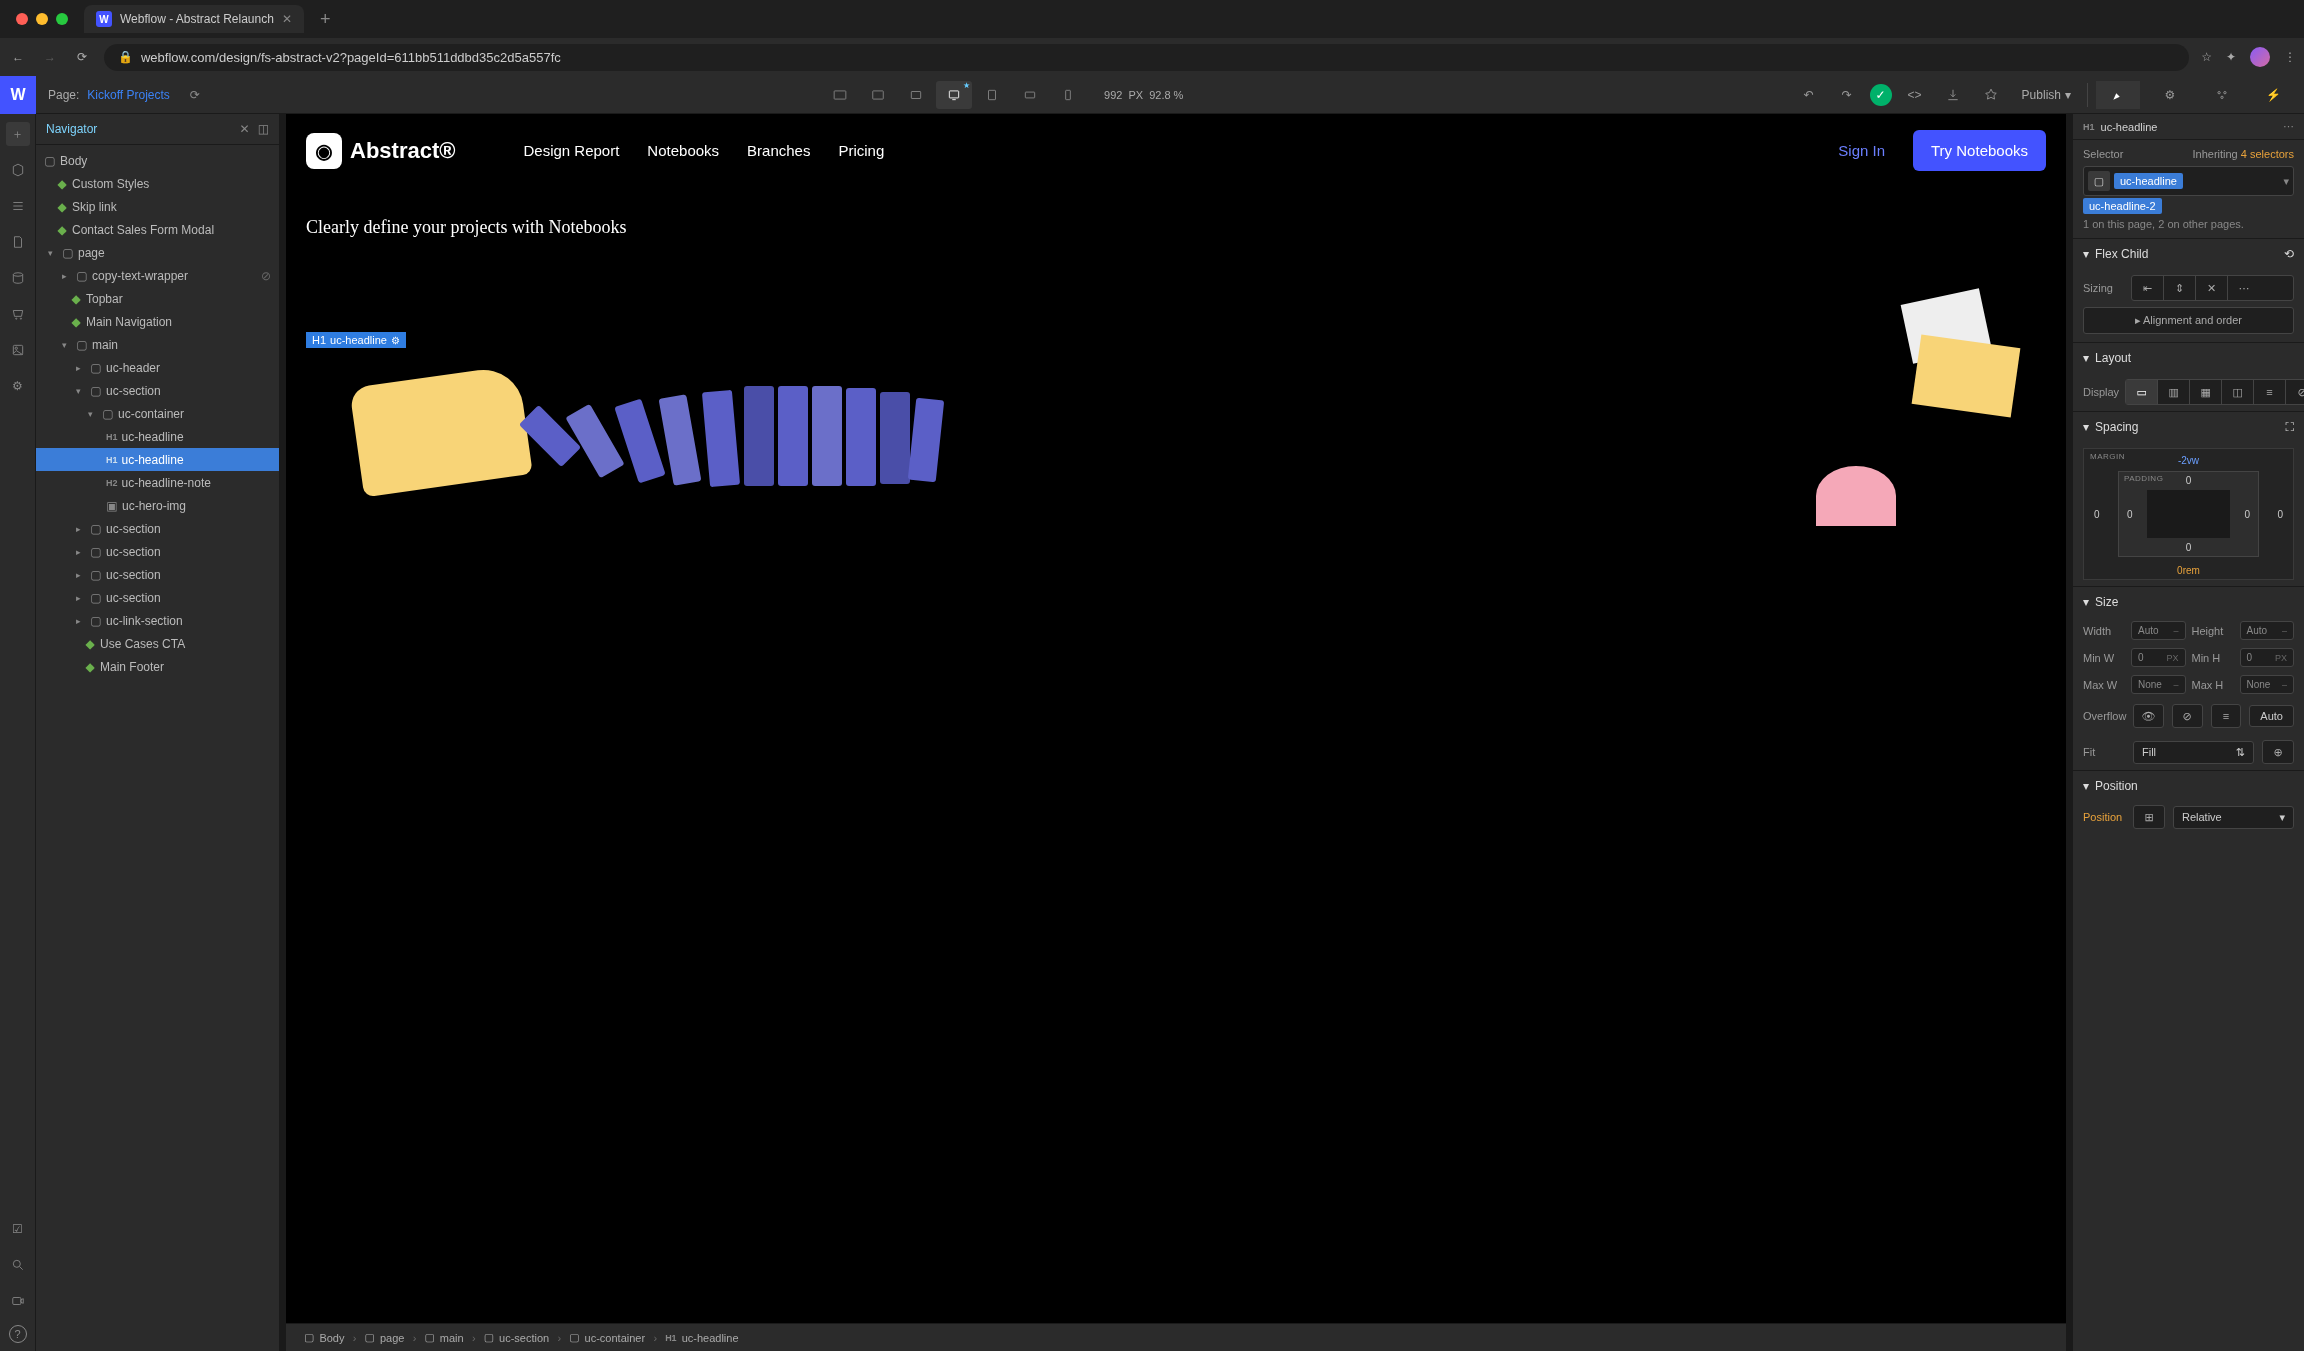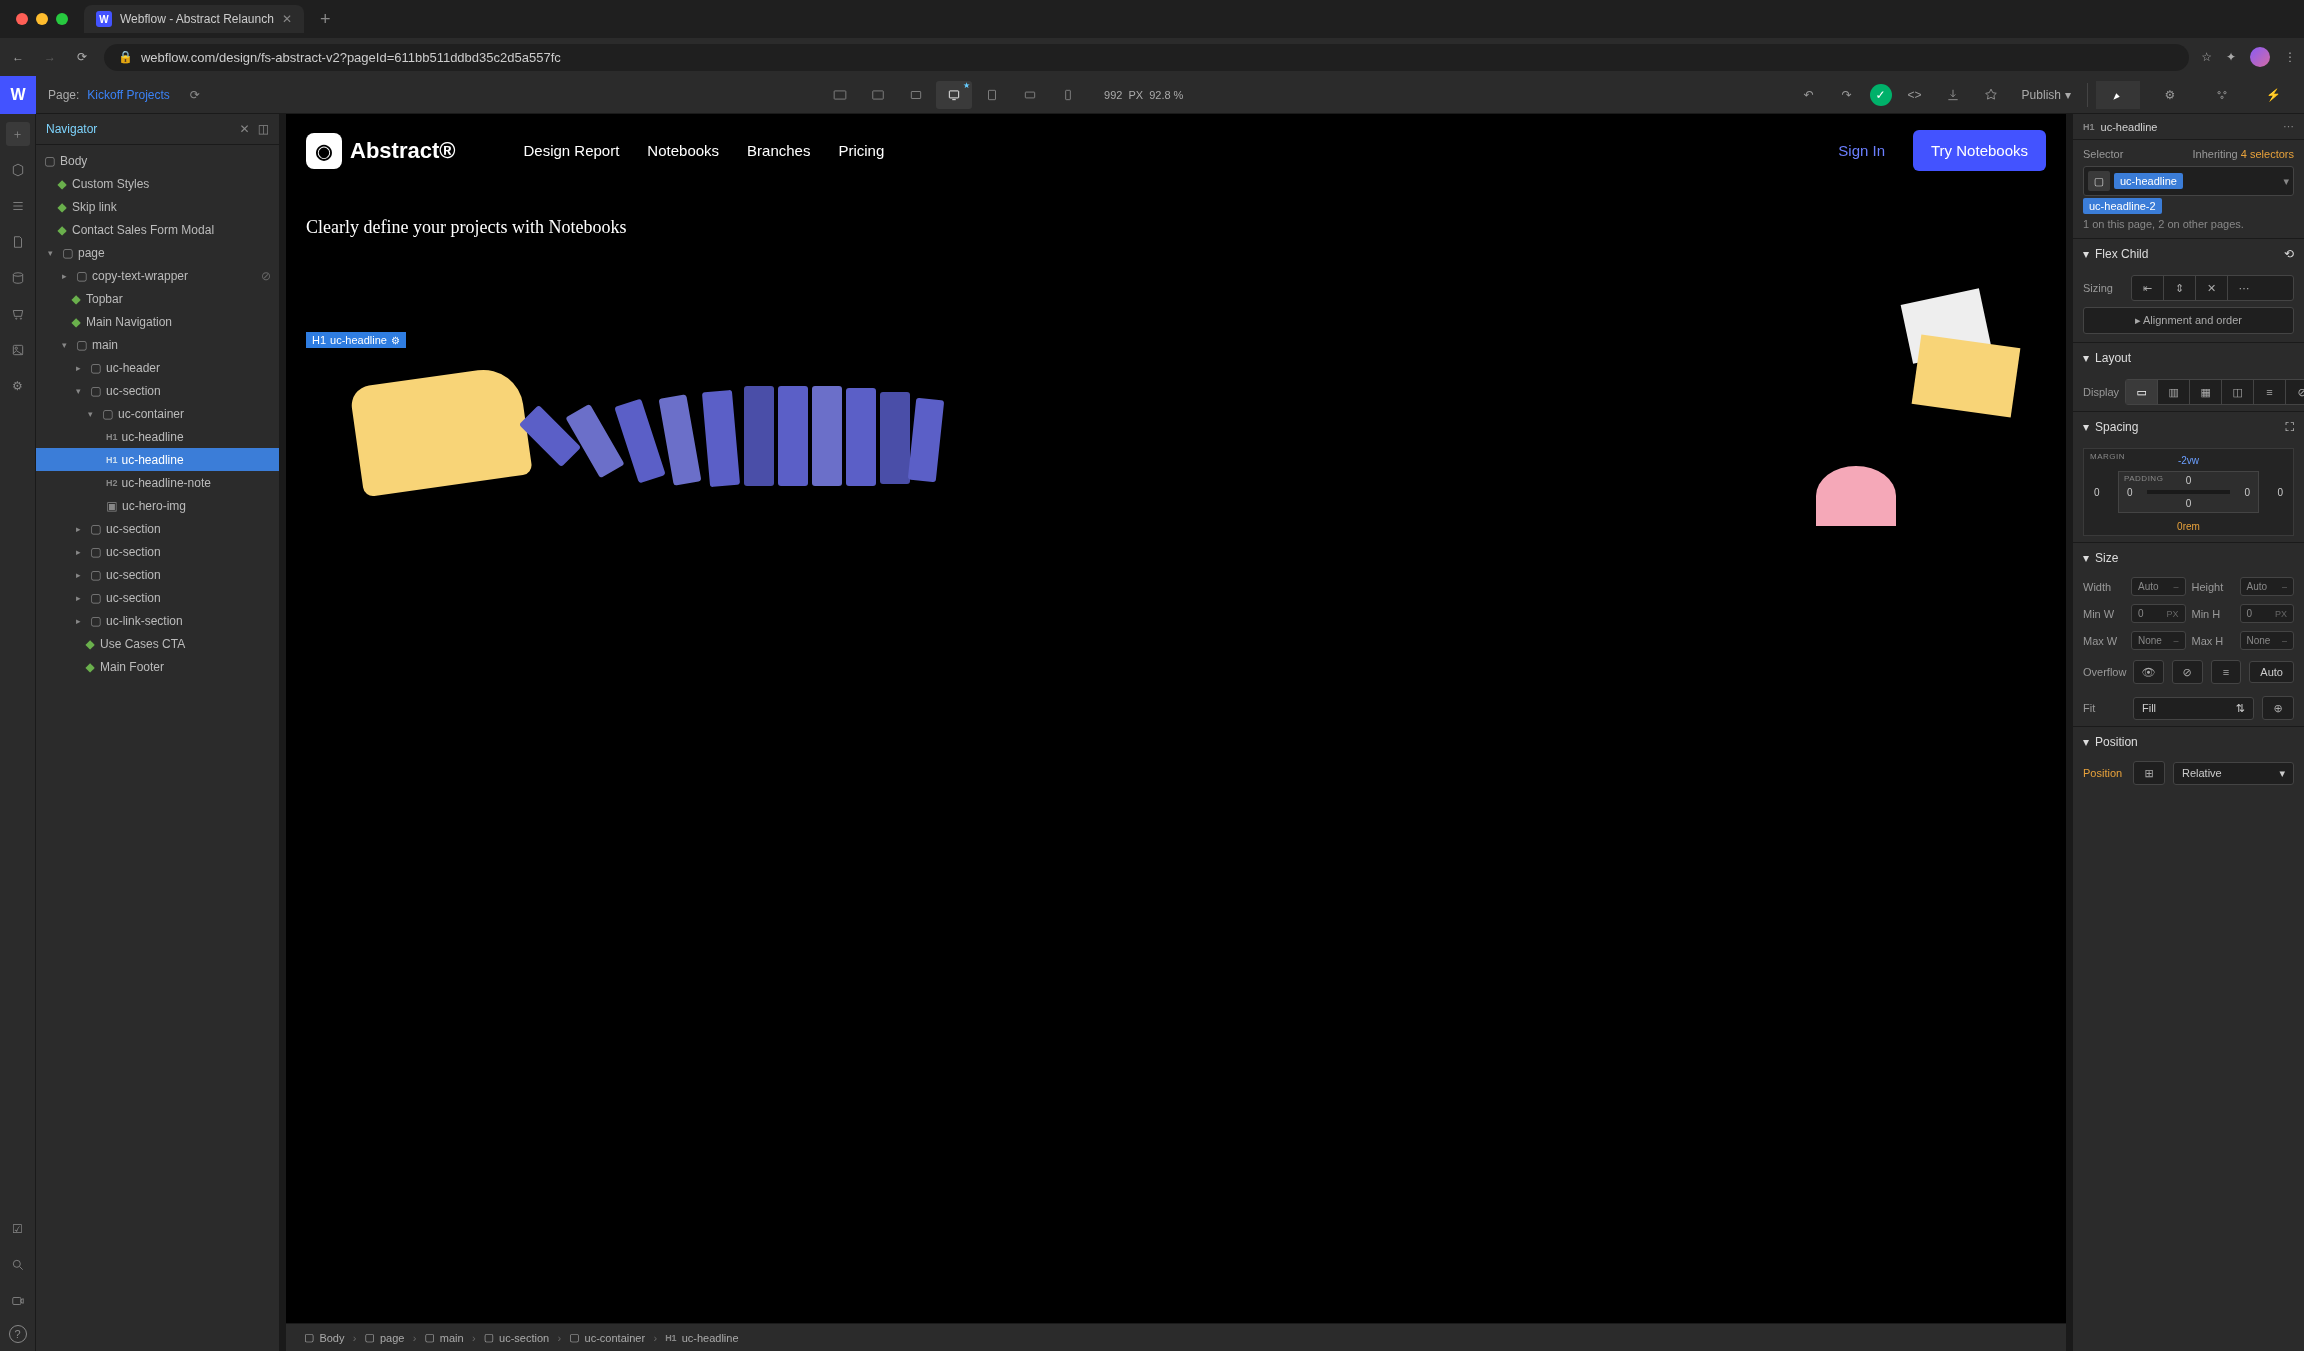--- a/index.html
+++ b/index.html
@@ -111,21 +111,21 @@
 .inherit-link { color: #e8a23b; }
 .sel-input { background: #1f1f1f; border: 1px solid #444; border-radius: 3px; padding: 4px; display: flex; gap: 4px; align-items: center; flex-wrap: wrap; }
 .sel-tag { background: #3b7dd8; color: white; padding: 2px 6px; border-radius: 2px; font-size: 11px; }
 .sel-icon-box { width: 22px; height: 20px; background: #3a3a3a; border-radius: 2px; display: flex; align-items: center; justify-content: center; }
 .sel-note { color: #888; margin-top: 6px; font-size: 11px; }
 .btn-group { display: flex; background: #1f1f1f; border-radius: 3px; border: 1px solid #444; }
 .bg-btn { width: 32px; height: 24px; display: flex; align-items: center; justify-content: center; color: #aaa; border-right: 1px solid #444; }
 .bg-btn:last-child { border-right: none; }
 .bg-btn.active { background: #3a3a3a; color: #fff; }
 .align-row { background: #1f1f1f; border: 1px solid #444; border-radius: 3px; padding: 6px; text-align: center; color: #aaa; margin: 0 10px 8px; }
-.spacing-box { margin: 6px 10px; background: #242424; border: 1px solid #3a3a3a; padding: 4px; position: relative; height: 88px; }
+.spacing-box { margin: 6px 10px; background: #242424; border: 1px solid #3a3a3a; padding: 4px; position: relative; height: 132px; }
 .margin-label { position: absolute; top: 3px; left: 6px; font-size: 8px; color: #888; letter-spacing: 0.5px; }
 .padding-box { position: absolute; top: 22px; left: 34px; right: 34px; bottom: 22px; background: #2e2e2e; border: 1px solid #444; }
 .padding-label { position: absolute; top: 2px; left: 5px; font-size: 8px; color: #888; letter-spacing: 0.5px; }
 .sp-val { position: absolute; color: #ccc; font-size: 10px; }
 .sp-top-m { top: 6px; left: 50%; transform: translateX(-50%); color: #6b9fff; }
 .sp-bot-m { bottom: 3px; left: 50%; transform: translateX(-50%); color: #e8a23b; }
 .sp-left-m { left: 10px; top: 50%; transform: translateY(-50%); }
 .sp-right-m { right: 10px; top: 50%; transform: translateY(-50%); }
 .sp-top-p { top: 3px; left: 50%; transform: translateX(-50%); }
 .sp-bot-p { bottom: 3px; left: 50%; transform: translateX(-50%); }

